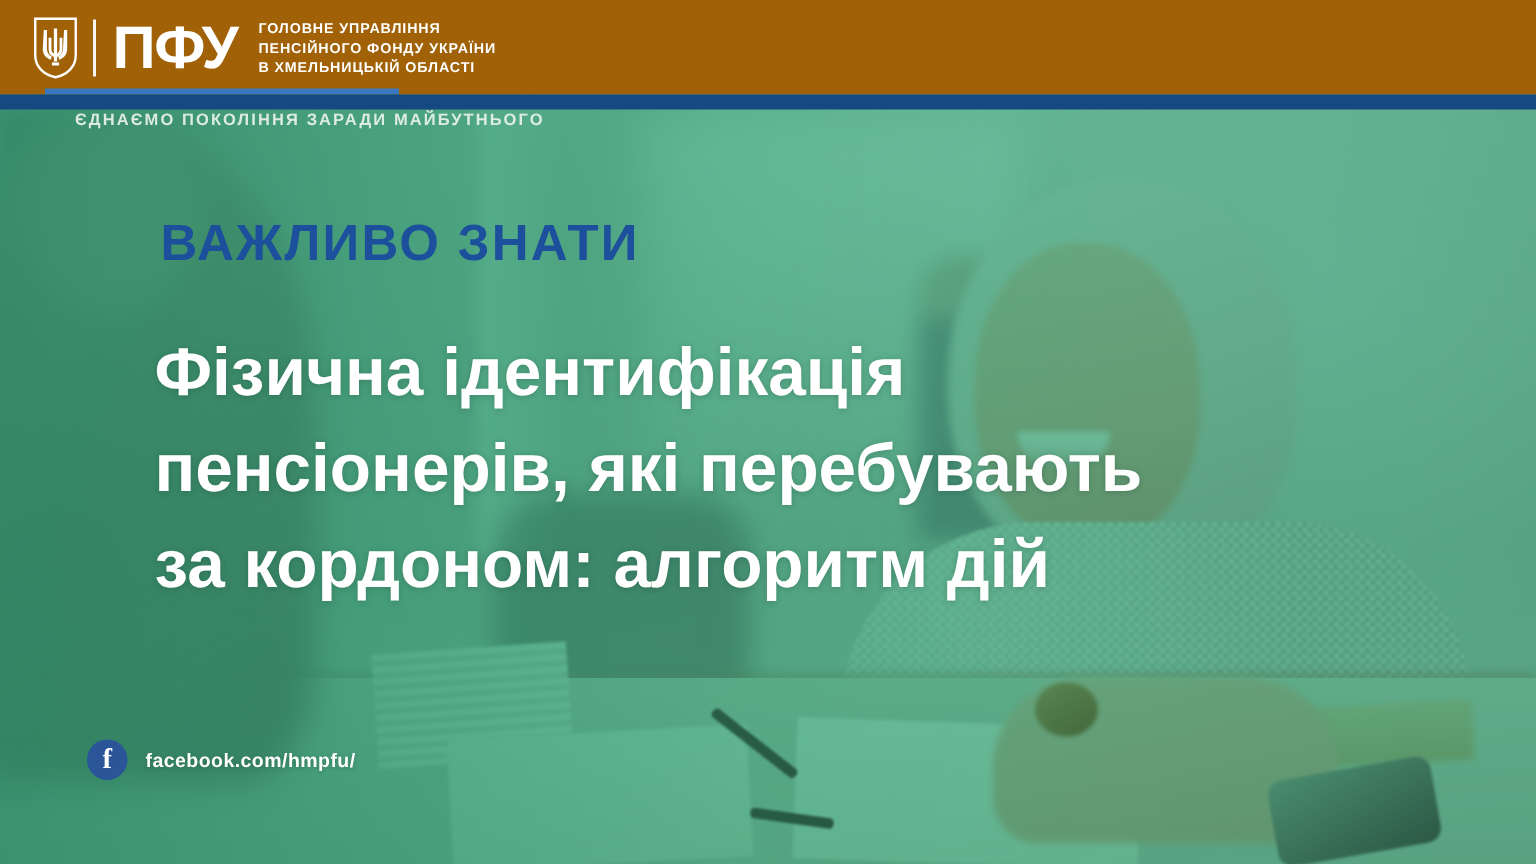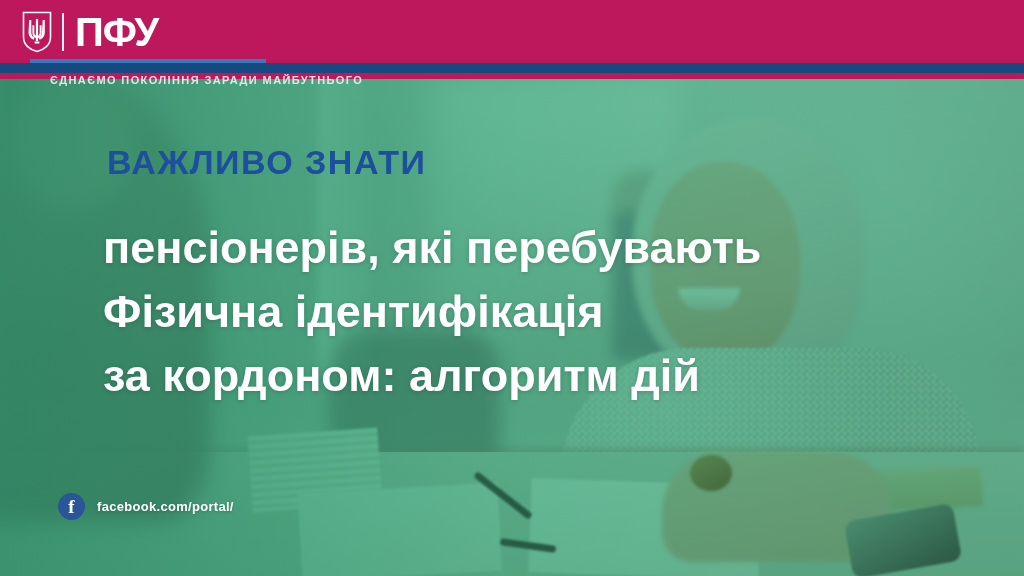--- a/index.html
+++ b/index.html
@@ -222,22 +222,22 @@
       rgba(52,152,113,0.52) 22%,
       rgba(70,175,131,0.30) 48%,
       rgba(86,186,144,0.16) 72%,
       rgba(96,192,152,0.10) 100%);
   }
 
   
   .header-bar {
     position: absolute;
     top: 0; left: 0; right: 0;
-    height: 79px;
-    background: #be185d;
+    height: 63px;
+    background: #a16207;
   }
   .logo-group {
     position: absolute;
     top: 8px; left: 22px;
     display: flex;
     align-items: center;
     height: 48px;
   }
   .coat-of-arms { width: 30px; height: 42px; display: block; }
   .logo-divider {
@@ -414,35 +414,40 @@
           <rect x="13.9" y="8" width="2.2" height="22"></rect>
           <path d="M7.2 9 h2.1 v12.5 c0 2.6 1.3 4.2 3.2 5.1 l-.7 2.2 c-3.2-1.2-5.3-3.6-5.3-7.3 Z"></path>
           <path d="M20.7 9 h2.1 v12.5 c0 3.7-2.1 6.1-5.3 7.3 l-.7-2.2 c1.9-.9 3.2-2.5 3.2-5.1 Z"></path>
           <path d="M10.4 14.2 h1.9 v7.6 c0 1.5 .7 2.4 1.8 2.9 v2.3 c-2.4-.7-3.7-2.4-3.7-5.1 Z"></path>
           <path d="M17.7 14.2 h1.9 v7.7 c0 2.7-1.3 4.4-3.7 5.1 v-2.3 c1.1-.5 1.8-1.4 1.8-2.9 Z"></path>
           <path d="M12.6 30.6 h4.8 v2 h-4.8 Z"></path>
         </g>
       </svg>
       <div class="logo-divider"></div>
       <div class="pfu-mark">ПФУ</div>
+      <div class="org-lines">
+        <div>ГОЛОВНЕ УПРАВЛІННЯ</div>
+        <div>ПЕНСІЙНОГО ФОНДУ УКРАЇНИ</div>
+        <div>В ХМЕЛЬНИЦЬКІЙ ОБЛАСТІ</div>
+      </div>
     </div>
   </div>
   <div class="accent-line"></div>
   <div class="blue-band"></div>
   <div class="tagline">ЄДНАЄМО ПОКОЛІННЯ ЗАРАДИ МАЙБУТНЬОГО</div>
 
   <div class="kicker">ВАЖЛИВО ЗНАТИ</div>
   <div class="title">
+    <div>Фізична ідентифікація</div>
     <div>пенсіонерів, які перебувають</div>
-    <div>Фізична ідентифікація</div>
     <div>за кордоном: алгоритм дій</div>
   </div>
 
   <div class="footer-links">
     <div class="flink">
       <span class="icon-fb">
           <span>f</span>
         </span>
-      <span class="flink-label">facebook.com/portal/</span>
+      <span class="flink-label">facebook.com/hmpfu/</span>
     </div>
   </div>
 
 </div>
 
 </body></html>

